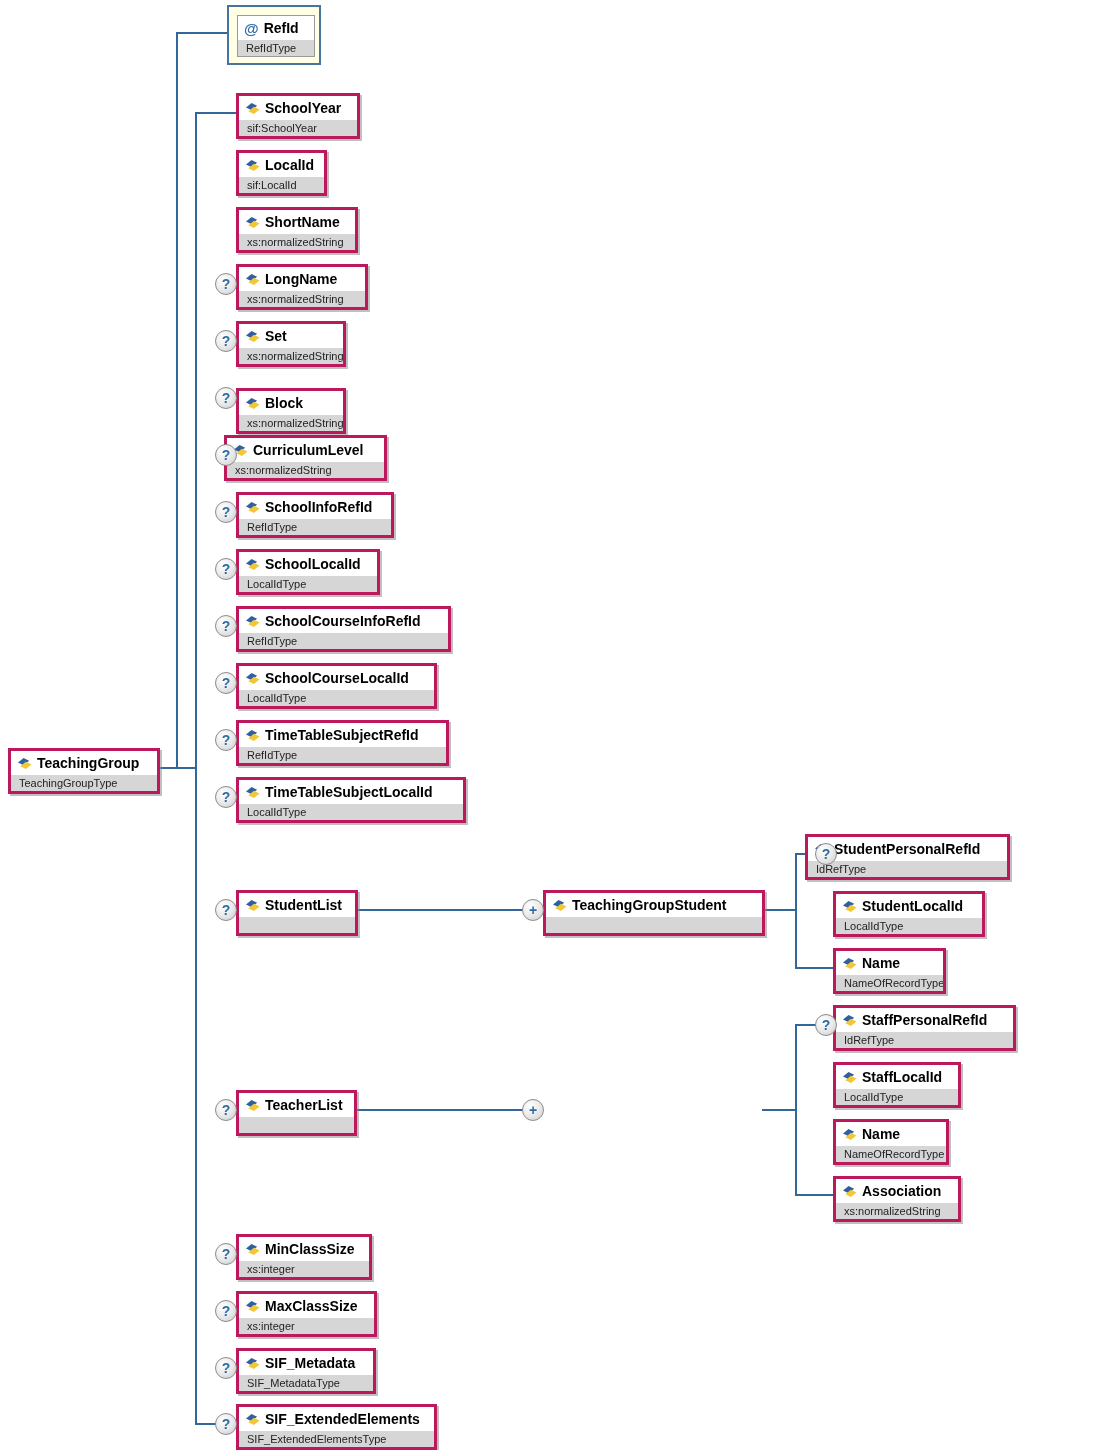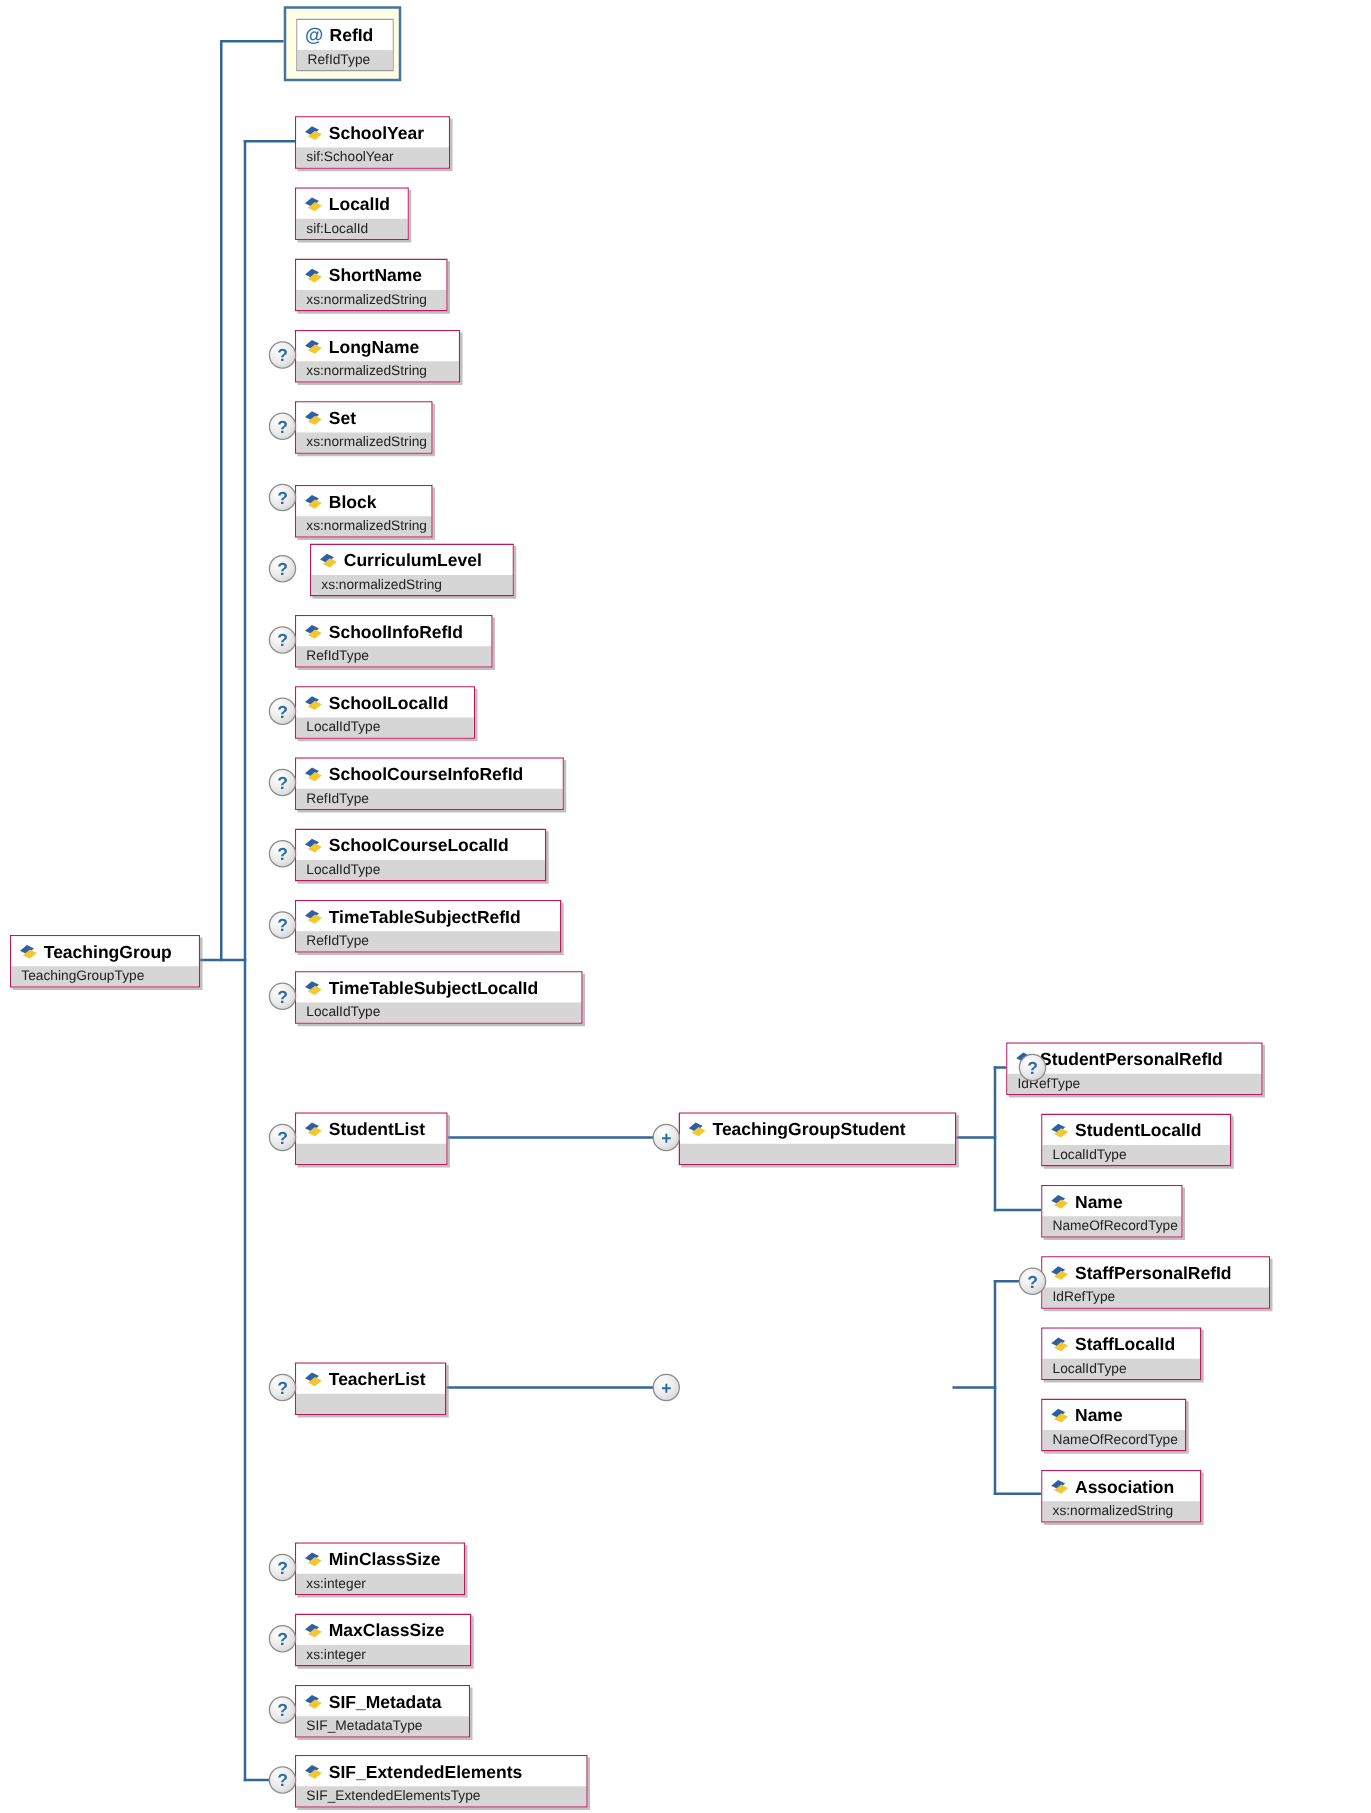--- a/index.html
+++ b/index.html
@@ -1,19 +1,19 @@
 <!DOCTYPE html>
 <html><head>
 <meta charset="utf-8">
 <style>
   html,body{margin:0;padding:0;background:#fff;}
   #schema{position:relative;width:1097px;height:1450px;background:#fff;
           font-family:"Liberation Sans",sans-serif;overflow:hidden;}
   .line{position:absolute;background:#336699;}
-  .node{position:absolute;background:#fff;border:1px solid #be185d;
+  .node{position:absolute;background:#fff;border:3px solid #be185d;
         box-shadow:2px 2px 0 rgba(140,140,140,0.55);box-sizing:border-box;}
   .hd{display:flex;align-items:center;gap:5px;height:24px;padding:0 6px 0 6px;background:#fff;}
   .nm{font-size:14px;font-weight:bold;color:#000;white-space:nowrap;letter-spacing:0;}
   .tp{height:16px;line-height:16px;background:#d6d6d6;font-size:11px;color:#222;
       padding:0 0 0 8px;white-space:nowrap;overflow:hidden;}
   .eic{width:15px;height:13px;flex:0 0 auto;}
   .badge{position:absolute;width:22px;height:22px;border-radius:50%;
          border:1px solid #8c8c8c;box-sizing:border-box;
          background:radial-gradient(circle at 35% 30%, #ffffff 0%, #e8e8e8 55%, #c9c9c9 100%);
          display:flex;align-items:center;justify-content:center;
@@ -127,21 +127,21 @@
   <div class="node" style="left:236px;top:388px;width:110px">
     <div class="hd">
         <svg class="eic" viewBox="0 0 16 14">
           <use href="#elsym"></use>
         </svg>
         <span class="nm">Block</span>
       </div>
     <div class="tp">xs:normalizedString</div>
   </div>
 
-  <div class="node" style="left:248px;top:435px;width:163px">
+  <div class="node" style="left:224px;top:435px;width:163px">
     <div class="hd">
         <svg class="eic" viewBox="0 0 16 14">
           <use href="#elsym"></use>
         </svg>
         <span class="nm">CurriculumLevel</span>
       </div>
     <div class="tp">xs:normalizedString</div>
   </div>
 
   <div class="node" style="left:236px;top:492px;width:158px">
@@ -247,21 +247,21 @@
   <div class="node" style="left:236px;top:1348px;width:140px">
     <div class="hd">
         <svg class="eic" viewBox="0 0 16 14">
           <use href="#elsym"></use>
         </svg>
         <span class="nm">SIF_Metadata</span>
       </div>
     <div class="tp">SIF_MetadataType</div>
   </div>
 
-  <div class="node" style="left:236px;top:1404px;width:234px">
+  <div class="node" style="left:236px;top:1404px;width:201px">
     <div class="hd">
         <svg class="eic" viewBox="0 0 16 14">
           <use href="#elsym"></use>
         </svg>
         <span class="nm">SIF_ExtendedElements</span>
       </div>
     <div class="tp">SIF_ExtendedElementsType</div>
   </div>
 
   <div class="node" style="left:543px;top:890px;width:222px">

